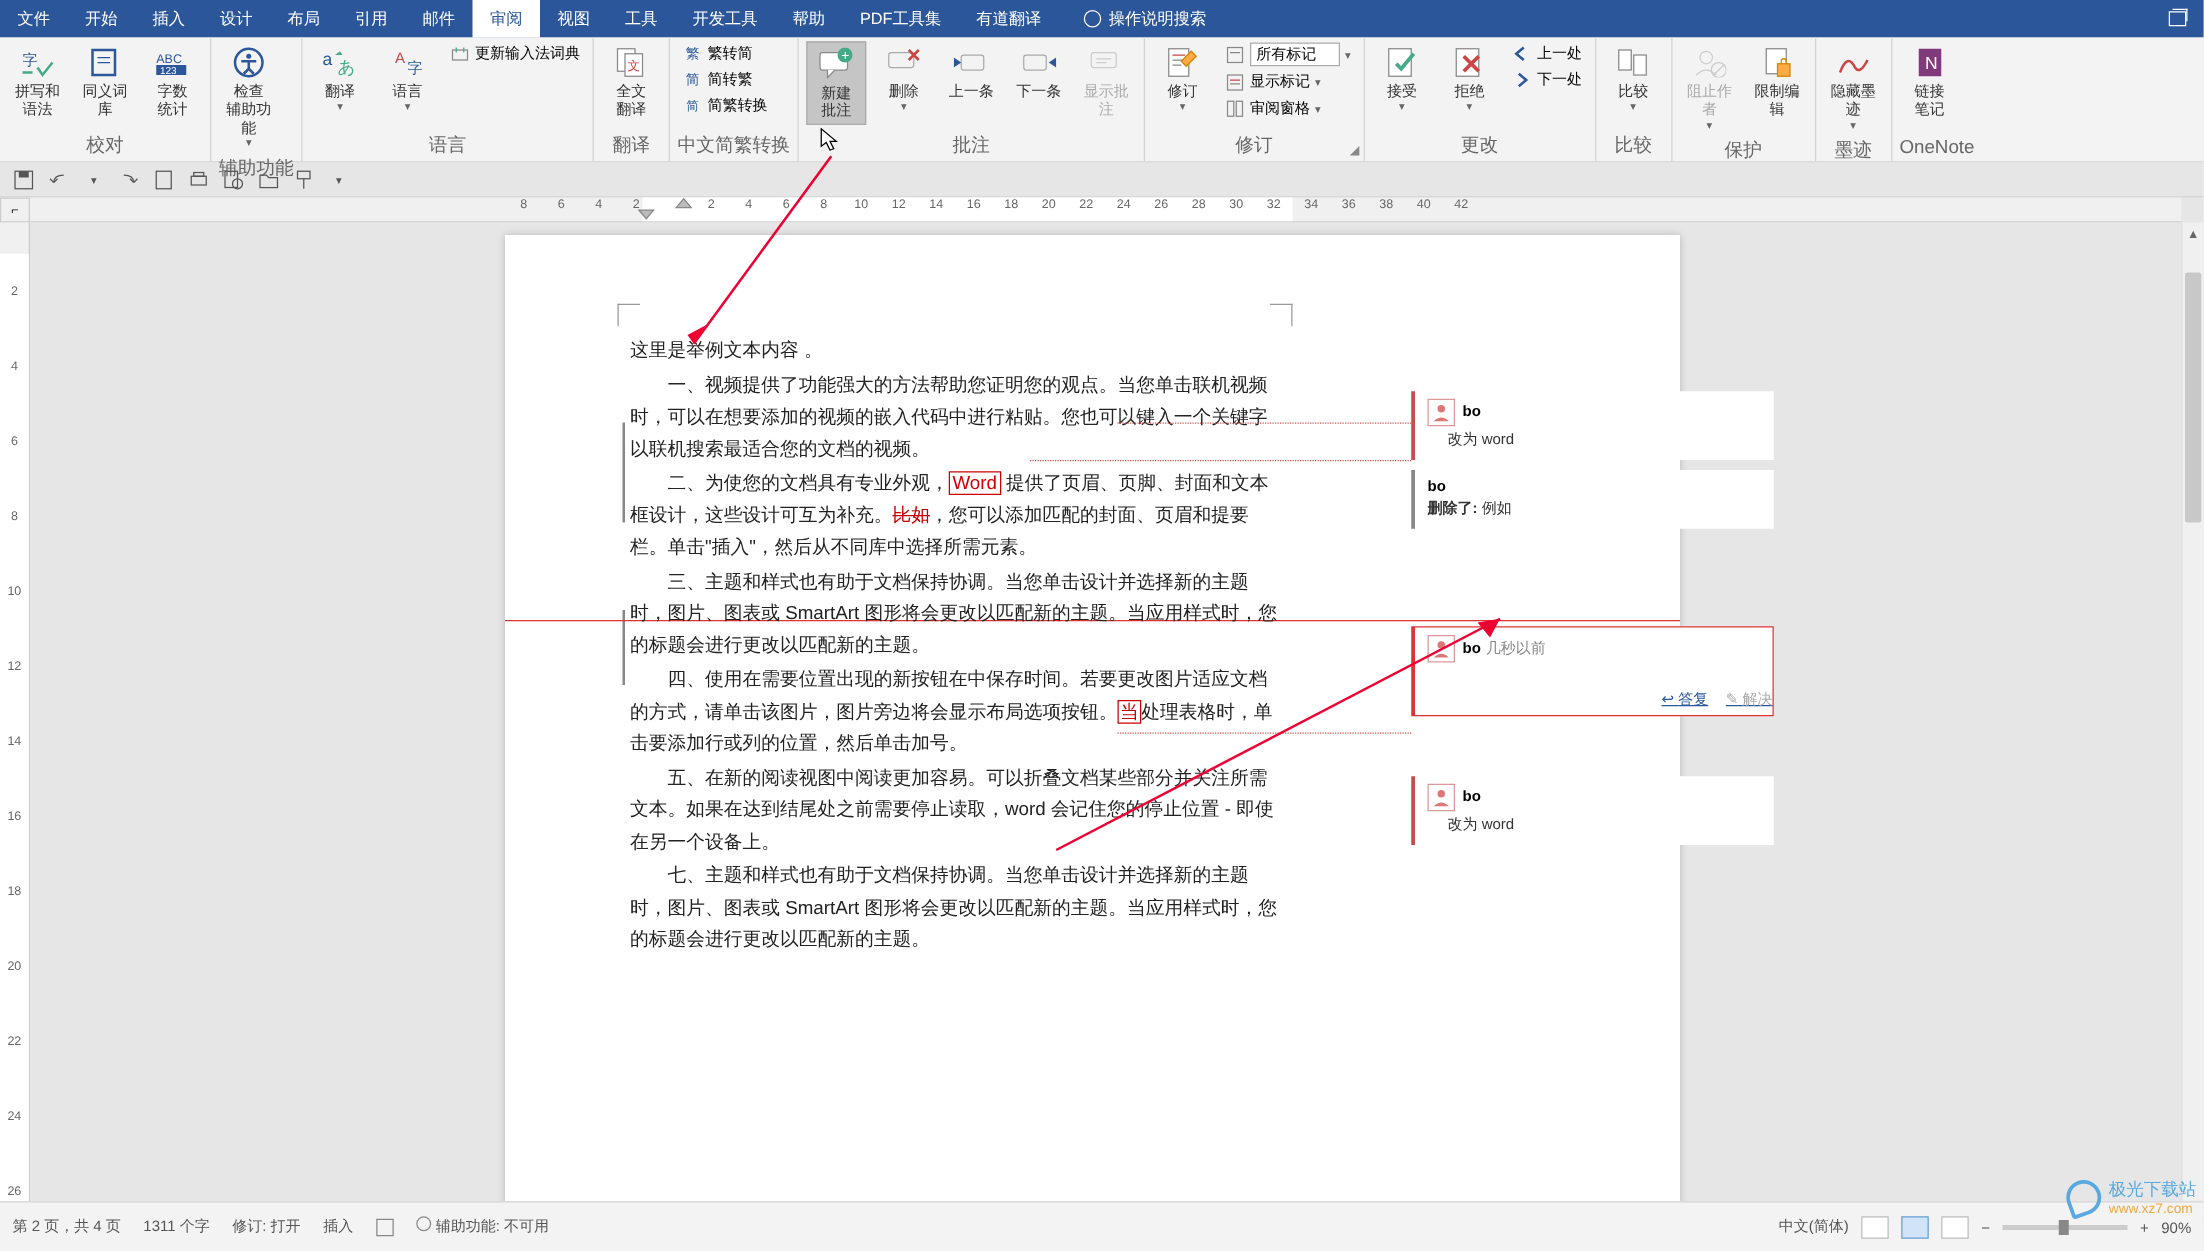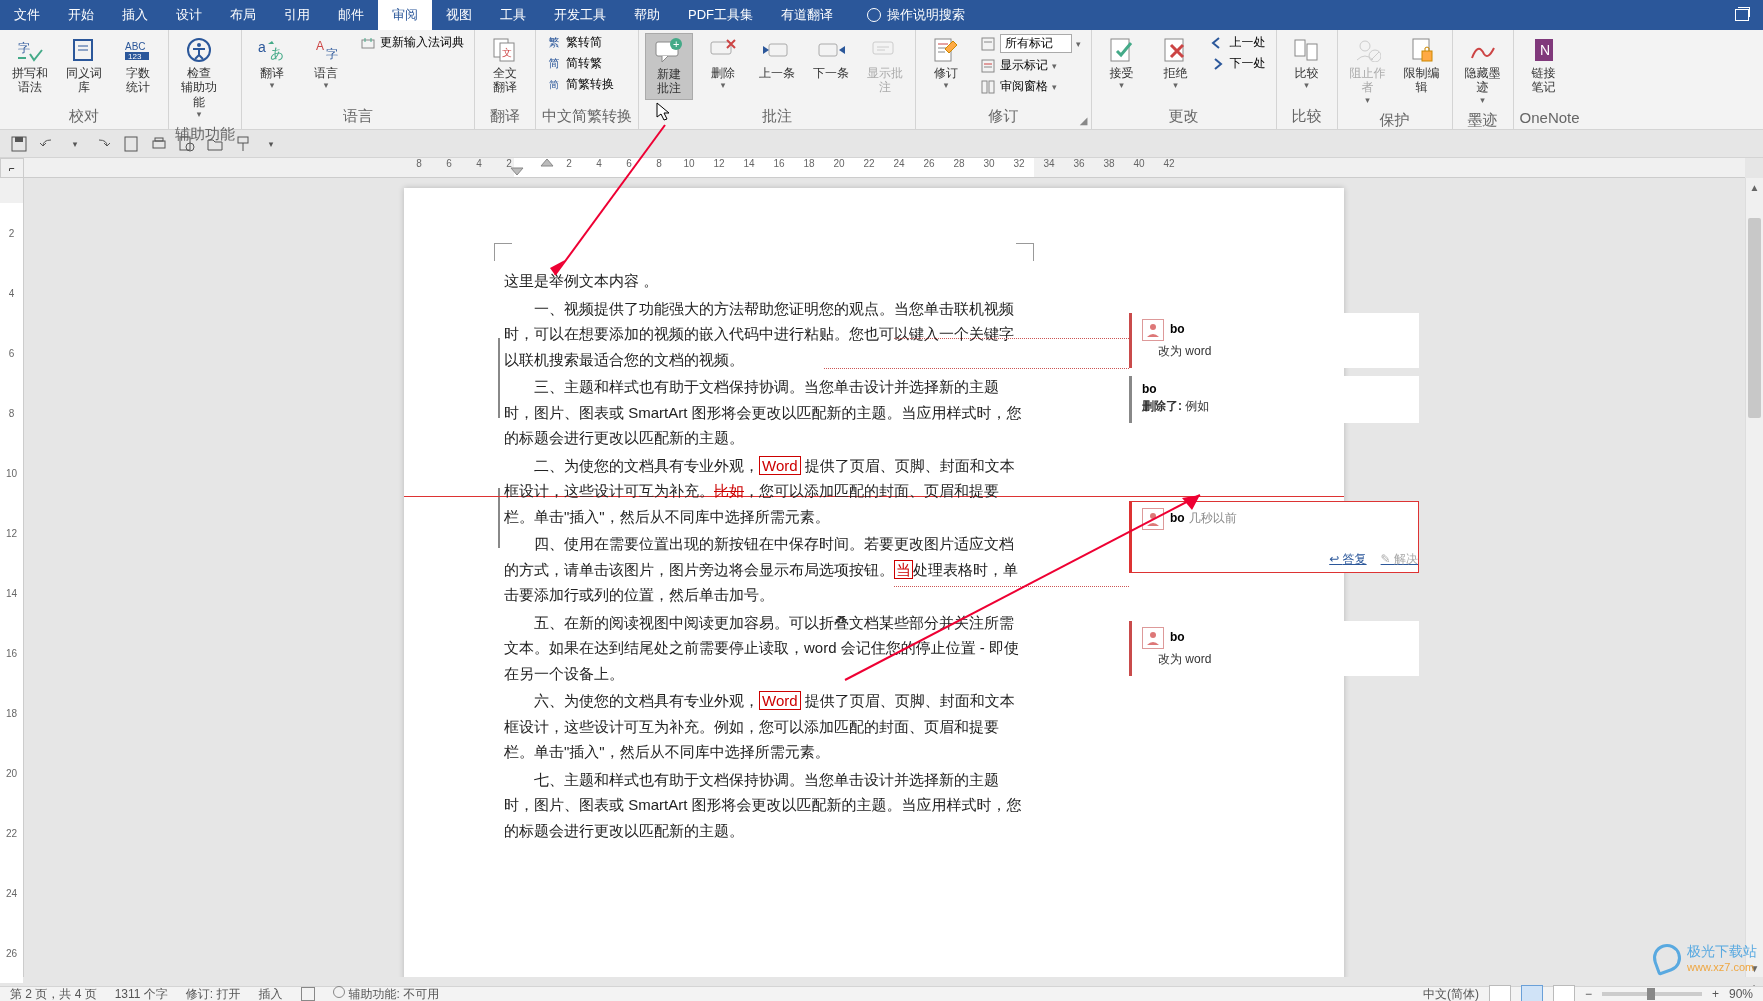--- a/index.html
+++ b/index.html
@@ -69,21 +69,21 @@
 .comment .actions { position: absolute; bottom: 4px; right: 0; display: flex; gap: 14px; color: #2b579a; font-size: 12px; text-decoration: underline; }
 .comment .actions .dis { color:#aaa;}
 .conn { position:absolute; border-top:1px dotted #c55; }
 
 
 .vscroll { position: absolute; right: 0; top: 178px; bottom: 24px; width: 18px; background: #f0f0f0; border-left:1px solid #ddd;}
 .vscroll .thumb { position: absolute; left: 2px; right: 2px; top: 40px; height: 200px; background: #c8c8c8; border-radius: 2px; }
 .vscroll .arr { position:absolute; left:0; right:0; height:18px; display:flex; align-items:center; justify-content:center; color:#666; font-size:10px;}
 
 
-.status { position: absolute; left: 0; right: 0; bottom: 0; height: 15px; background: #f3f3f3; border-top: 1px solid #d4d4d4; display: flex; align-items: center; font-size: 12px; color: #555; padding: 0 10px; gap: 18px; }
+.status { position: absolute; left: 0; right: 0; bottom: 0; height: 40px; background: #f3f3f3; border-top: 1px solid #d4d4d4; display: flex; align-items: center; font-size: 12px; color: #555; padding: 0 10px; gap: 18px; }
 .status .right { margin-left: auto; display: flex; align-items: center; gap: 10px; }
 .view-btn { width: 22px; height: 18px; border: 1px solid #bbb; background:#fff; }
 .view-btn.active { background: #d0e3f7; border-color:#6aa0d8;}
 .zoom-slider { width: 100px; height: 4px; background: #ccc; position: relative; }
 .zoom-slider .knob { position: absolute; left: 45px; top: -4px; width: 8px; height: 12px; background: #888; }
 
 
 .arrow { position: absolute; pointer-events: none; }
 .cursor-img { position:absolute; width:16px; height:20px; pointer-events:none; }
 
@@ -613,25 +613,24 @@
 <div class="doc-area">
   <div class="page">
     <div class="corner-mark tl" style="left:90px;top:55px"></div>
     <div class="corner-mark tr" style="right:310px;top:55px"></div>
     <div class="change-bar" style="top:150px;height:80px;left:94px"></div>
     <div class="change-bar" style="top:300px;height:60px;left:94px"></div>
     <div class="active-line" style="top:308px"></div>
     <div class="page-content">
       <p class="no-indent">这里是举例文本内容 。</p>
       <p>一、视频提供了功能强大的方法帮助您证明您的观点。当您单击联机视频时，可以在想要添加的视频的嵌入代码中进行粘贴。您也可以键入一个关键字以联机搜索最适合您的文档的视频。</p>
+      <p><span>二、为使您的文档具有专业外观，</span><span class="hl">Word</span><span> 提供了页眉、页脚、封面和文本框设计，这些设计可互为补充。</span><span class="strike">比如</span><span>，您可以添加匹配的封面、页眉和提要栏。单击"插入"，然后从不同库中选择所需元素。</span></p>
       <p>三、主题和样式也有助于文档保持协调。当您单击设计并选择新的主题时，图片、图表或 SmartArt 图形将会更改以匹配新的主题。当应用样式时，您的标题会进行更改以匹配新的主题。</p>
-      <p><span>二、为使您的文档具有专业外观，</span><span class="hl">Word</span><span> 提供了页眉、页脚、封面和文本框设计，这些设计可互为补充。</span><span class="strike">比如</span><span>，您可以添加匹配的封面、页眉和提要栏。单击"插入"，然后从不同库中选择所需元素。</span></p>
       <p><span>四、使用在需要位置出现的新按钮在中保存时间。若要更改图片适应文档的方式，请单击该图片，图片旁边将会显示布局选项按钮。</span><span class="ins-mark">当</span><span>处理表格时，单击要添加行或列的位置，然后单击加号。</span></p>
       <p>五、在新的阅读视图中阅读更加容易。可以折叠文档某些部分并关注所需文本。如果在达到结尾处之前需要停止读取，word 会记住您的停止位置 - 即使在另一个设备上。</p>
-      <p><span>六、为使您的文档具有专业外观，</span><span class="hl">Word</span><span> 提供了页眉、页脚、封面和文本框设计，这些设计可互为补充。例如，您可以添加匹配的封面、页眉和提要栏。单击"插入"，然后从不同库中选择所需元素。</span></p>
       <p>七、主题和样式也有助于文档保持协调。当您单击设计并选择新的主题时，图片、图表或 SmartArt 图形将会更改以匹配新的主题。当应用样式时，您的标题会进行更改以匹配新的主题。</p>
     </div>
   </div>
 
   <div class="conn" style="left:870px;top:160px;width:235px"></div>
   <div class="conn" style="left:800px;top:190px;width:305px"></div>
   <div class="conn" style="left:870px;top:408px;width:235px"></div>
 
   <div class="comments">
     <div style="height:125px"></div>

